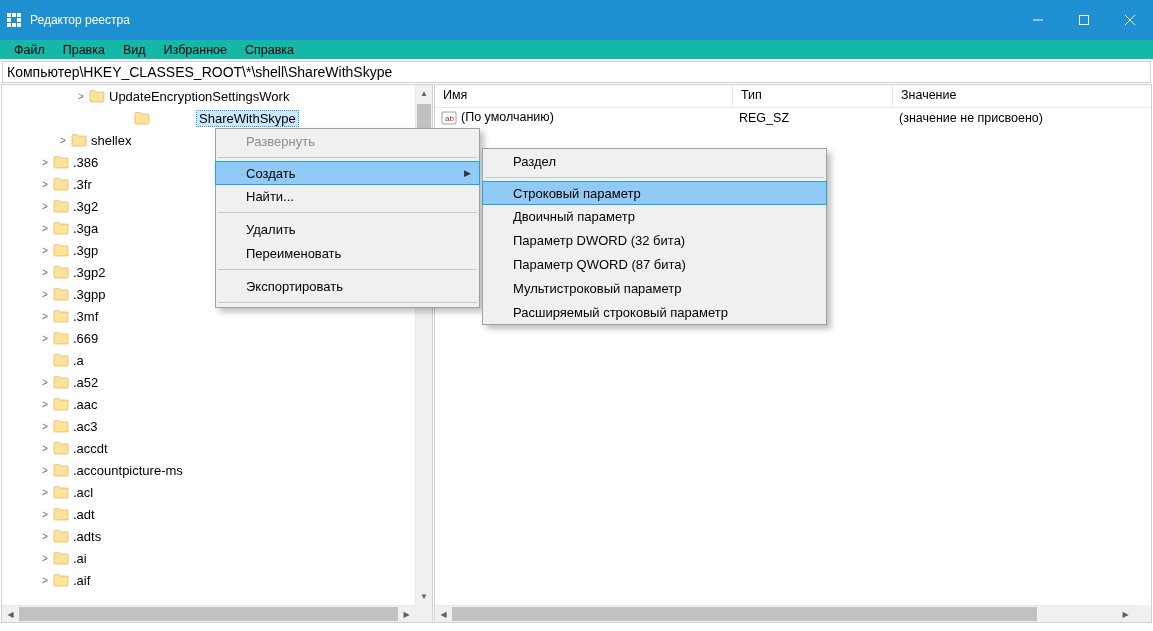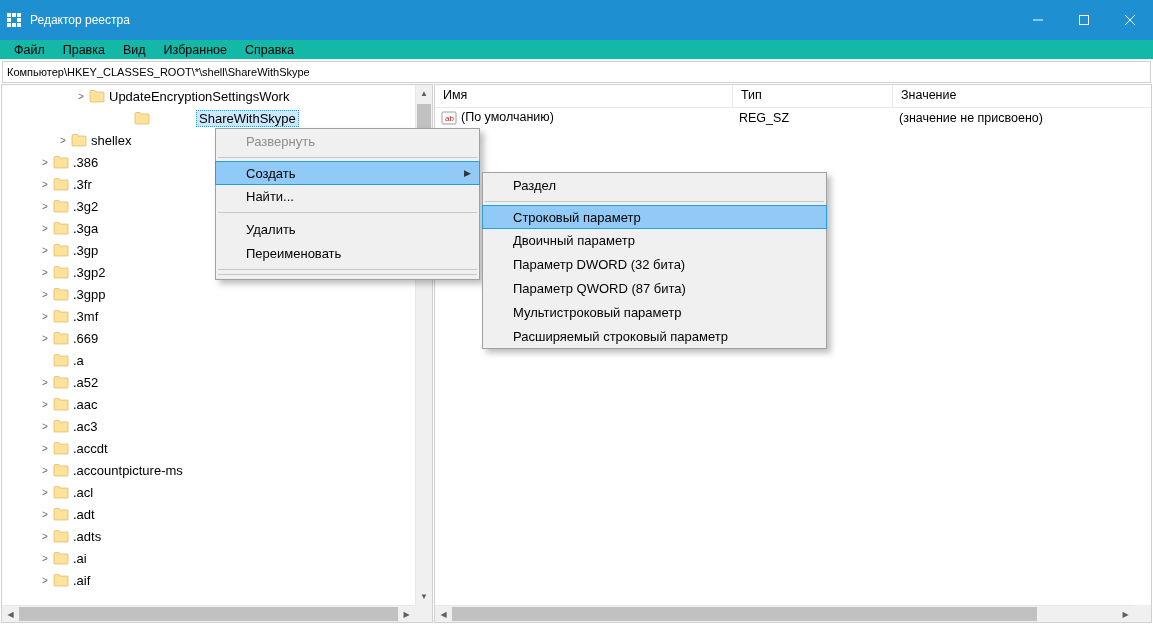--- a/index.html
+++ b/index.html
@@ -8,21 +8,21 @@
   .titlebar { height: 40px; background: #1e90d2; display: flex; align-items: center; color: #fff; }
   .titlebar .app-icon { width: 28px; display: flex; align-items: center; justify-content: center; }
   .titlebar .title { font-size: 12px; flex: 0 0 auto; padding-left: 2px; }
   .titlebar .spacer { flex: 1; }
   .titlebar .win-btn { width: 46px; height: 30px; display: flex; align-items: center; justify-content: center; }
   .titlebar svg { display:block; }
   
   .menubar { height: 20px; background: #14b8a6; display: flex; align-items: center; padding: 0 5px; border-bottom: 1px solid #f0f0f0; }
   .menubar .menu-item { padding: 1px 9px; font-size: 12.5px; }
   
-  .addressbar { height: 22px; border: 1px solid #d0d0d0; margin: 1px 2px 0 2px; display: flex; align-items: center; padding: 0 4px; font-size: 11px; }
+  .addressbar { height: 22px; border: 1px solid #d0d0d0; margin: 1px 2px 0 2px; display: flex; align-items: center; padding: 0 4px; font-size: 14px; }
   
   .main { display: flex; height: 541px; }
   .tree-pane { width: 432px; border: 1px solid #d0d0d0; margin: 1px; position: relative; overflow: hidden; display:flex; flex-direction:column;}
   .tree-list { position: relative; }
   .list-pane { flex: 1; border: 1px solid #d0d0d0; margin: 1px 1px 1px 0; position: relative; display:flex; flex-direction:column;}
   .list-header { display: flex; height: 23px; border-bottom: 1px solid #e9e9e9; }
   .list-header .col { padding: 3px 8px; font-size: 12.5px; border-right: 1px solid #e9e9e9; }
   .list-row { display: flex; height: 20px; align-items: center; }
   .list-row .cell { padding: 0 6px; font-size: 12.5px; white-space: nowrap; }
   .val-icon { width:16px; height:16px; display:inline-block; margin-right:4px; vertical-align:middle;}
@@ -383,23 +383,26 @@
       <span>Найти...</span>
     </div>
     <div class="sep"></div>
     <div class="ci">
       <span>Удалить</span>
     </div>
     <div class="ci">
       <span>Переименовать</span>
     </div>
     <div class="sep"></div>
+    <div class="ci">
+      <span>Экспортировать</span>
+    </div>
     <div class="sep"></div>
   </div>
-<div class="ctx sub" id="ctx-sub" style="left:482px; top:172px; width:345px;">
+<div class="ctx sub" id="ctx-sub" style="left:482px; top:148px; width:345px;">
     <div class="ci">
       <span>Раздел</span>
     </div>
     <div class="sep"></div>
     <div class="ci hover">
       <span>Строковый параметр</span>
     </div>
     <div class="ci">
       <span>Двоичный параметр</span>
     </div>

